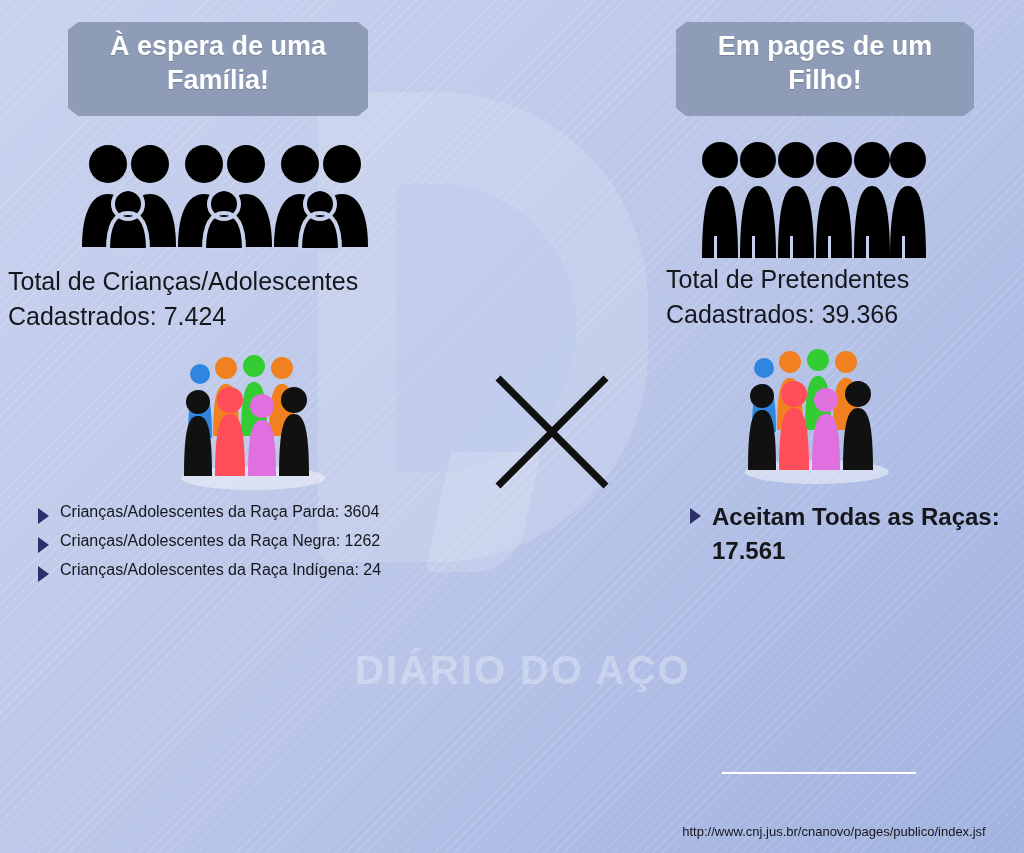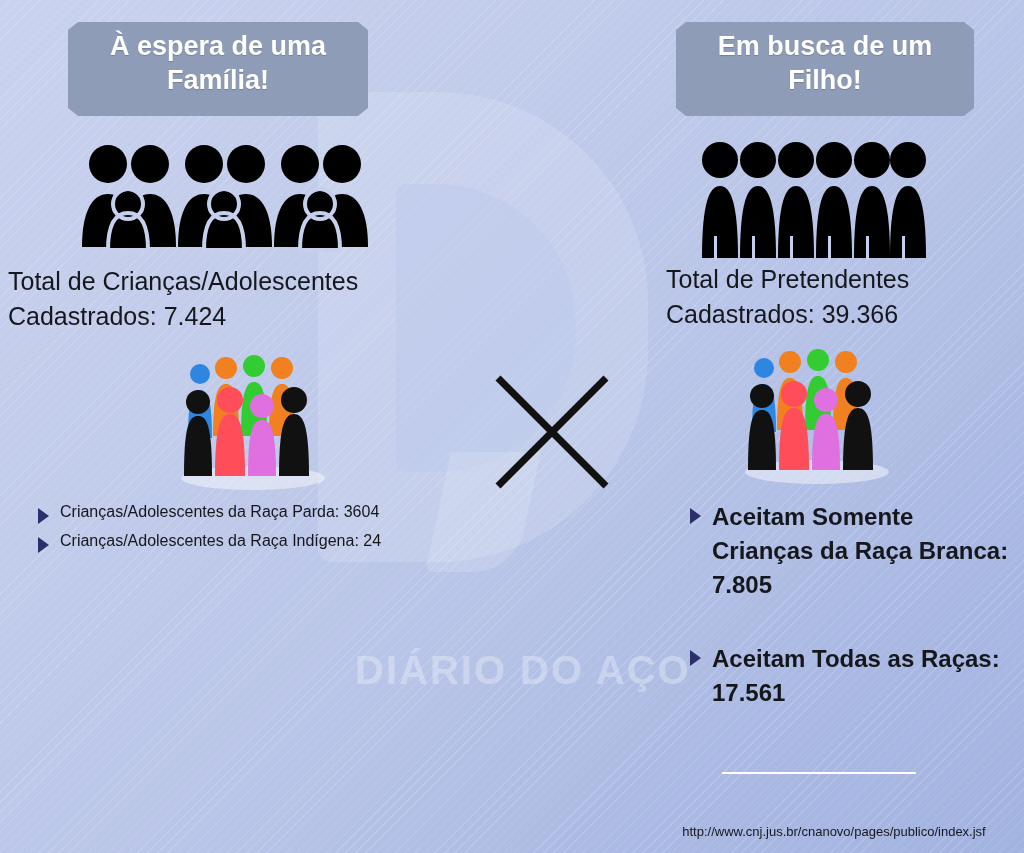--- a/index.html
+++ b/index.html
@@ -207,21 +207,21 @@
   <div id="texture"></div>
 
   <div id="watermark">
     <div class="d-shape"></div>
     <div class="d-inner"></div>
     <div class="d-tail"></div>
   </div>
   <div id="watermark-text">DIÁRIO DO AÇO</div>
 
   <div class="banner" id="banner-left">À espera de uma Família!</div>
-  <div class="banner" id="banner-right">Em busca de um Filho!</div>
+  <div class="banner" id="banner-right">Em pages de um Filho!</div>
 
   <div class="icon-group" id="kids-icons">
     <svg width="290" height="110" viewBox="0 0 290 110" xmlns="http://www.w3.org/2000/svg">
       <g fill="#000000">
 
         <circle cx="30" cy="22" r="19"></circle>
         <path d="M4 105 C4 70 14 52 30 52 C46 52 56 70 56 105 Z"></path>
         <circle cx="72" cy="22" r="19"></circle>
         <path d="M46 105 C46 70 56 52 72 52 C88 52 98 70 98 105 Z"></path>
         <circle cx="126" cy="22" r="19"></circle>
@@ -375,24 +375,24 @@
 
   <div id="x-mark">
     <svg width="120" height="120" viewBox="0 0 120 120" xmlns="http://www.w3.org/2000/svg">
       <line x1="6" y1="6" x2="114" y2="114" stroke="#111111" stroke-width="7"></line>
       <line x1="114" y1="6" x2="6" y2="114" stroke="#111111" stroke-width="7"></line>
     </svg>
   </div>
 
   <ul class="bullet-list" id="left-list">
     <li><span class="tri"></span><span>Crianças/Adolescentes da Raça Parda: 3604</span></li>
+    <li><span class="tri"></span><span>Crianças/Adolescentes da Raça Negra: 1262</span></li>
     <li><span class="tri"></span><span>Crianças/Adolescentes da Raça Indígena: 24</span></li>
   </ul>
 
   <ul class="bullet-list" id="right-list">
-    <li><span class="tri"></span><span>Aceitam Somente Crianças da Raça Branca: 7.805</span></li>
     <li><span class="tri"></span><span>Aceitam Todas as Raças: 17.561</span></li>
   </ul>
 
   <div id="source-rule"></div>
   <div id="source-url">http://www.cnj.jus.br/cnanovo/pages/publico/index.jsf</div>
 
 </div>
 
 </body></html>

